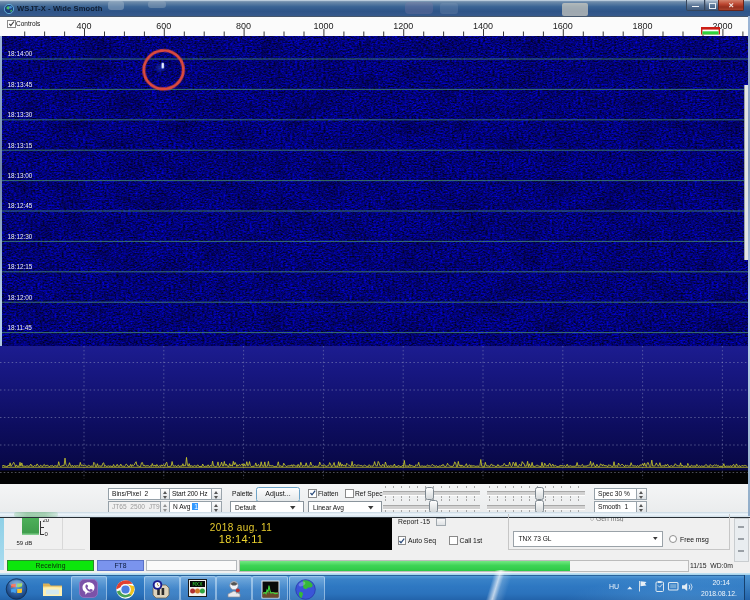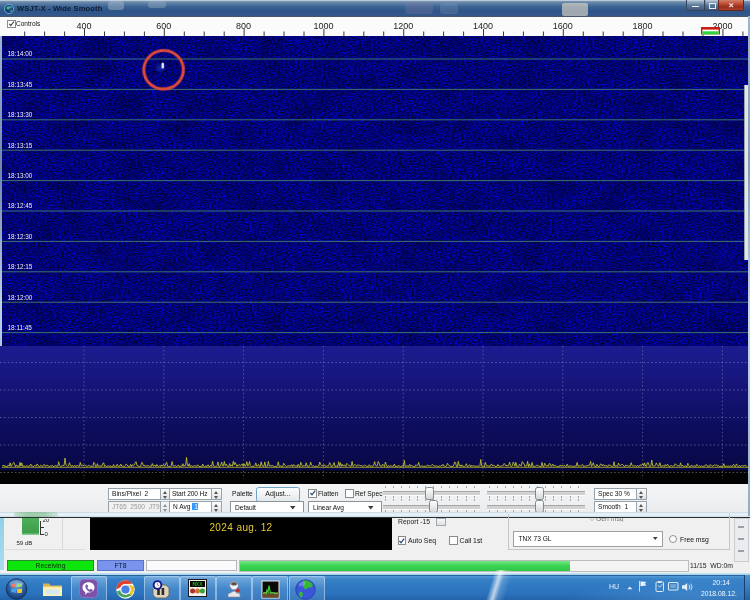--- a/index.html
+++ b/index.html
@@ -324,21 +324,22 @@
 <div class="a" style="left:40px;top:520.5px;width:1px;height:14px;background:#333"></div>
 <div class="a" style="left:41px;top:526.5px;width:2.5px;height:1px;background:#333"></div>
 <div class="a" style="left:41px;top:533.5px;width:3px;height:1px;background:#333"></div>
 <div class="a" style="left:44.5px;top:530.5px;font-size:6px;color:#222">0</div>
 <div class="a" style="left:42.5px;top:516.5px;font-size:6px;color:#222;clip-path:inset(2.5px 0 0 0)">20</div>
 <div class="a" style="left:16.5px;top:539.5px;font-size:6px;color:#222">59 dB</div>
 <div class="a" style="left:62px;top:518px;width:1px;height:31px;background:#d8d8d8"></div>
 <div class="a" style="left:5px;top:548.5px;width:80px;height:1px;background:#dcdcdc"></div>
 <div class="a" style="left:90px;top:518px;width:302px;height:32px;background:#000"></div>
 <div class="a" style="left:90px;top:518px;width:302px;height:32px;color:#e5ca2e;text-align:center">
-    <div style="font-size:10px;margin-top:3.5px;letter-spacing:.4px">2024 aug. 12</div>
+    <div style="font-size:10px;margin-top:3.5px;letter-spacing:.4px">2018 aug. 11</div>
+    <div style="font-size:11px;margin-top:0.5px;letter-spacing:.3px;color:#eed52f">18:14:11</div>
   </div>
 <div class="a" style="left:398px;top:517.5px;font-size:6.8px;color:#222;clip-path:inset(1.5px 0 0 0)">Report -15</div>
 <div class="a" style="left:436px;top:518px;width:8px;height:6px;background:linear-gradient(#f8f8f8,#dde1e4);border:1px solid #a0a8ae"></div>
 <div class="a" style="left:590px;top:514.5px;font-size:6.8px;color:#777;clip-path:inset(3.5px 0 0 0)">○ Gen msg</div>
 <div class="a" style="left:508px;top:514px;width:220px;height:35px;border:1px solid #c6c6c6;border-top:none"></div>
 <div class="cb" style="left:397.5px;top:536px"></div>
 <svg class="a" style="left:398px;top:536.5px" width="8" height="8">
     <path d="M1.5,4 L3,5.8 L6.2,1.6" stroke="#2a4a7a" stroke-width="1.3" fill="none"></path>
   </svg>
 <div class="a" style="left:408px;top:536.5px;font-size:6.8px;color:#111">Auto Seq</div>

